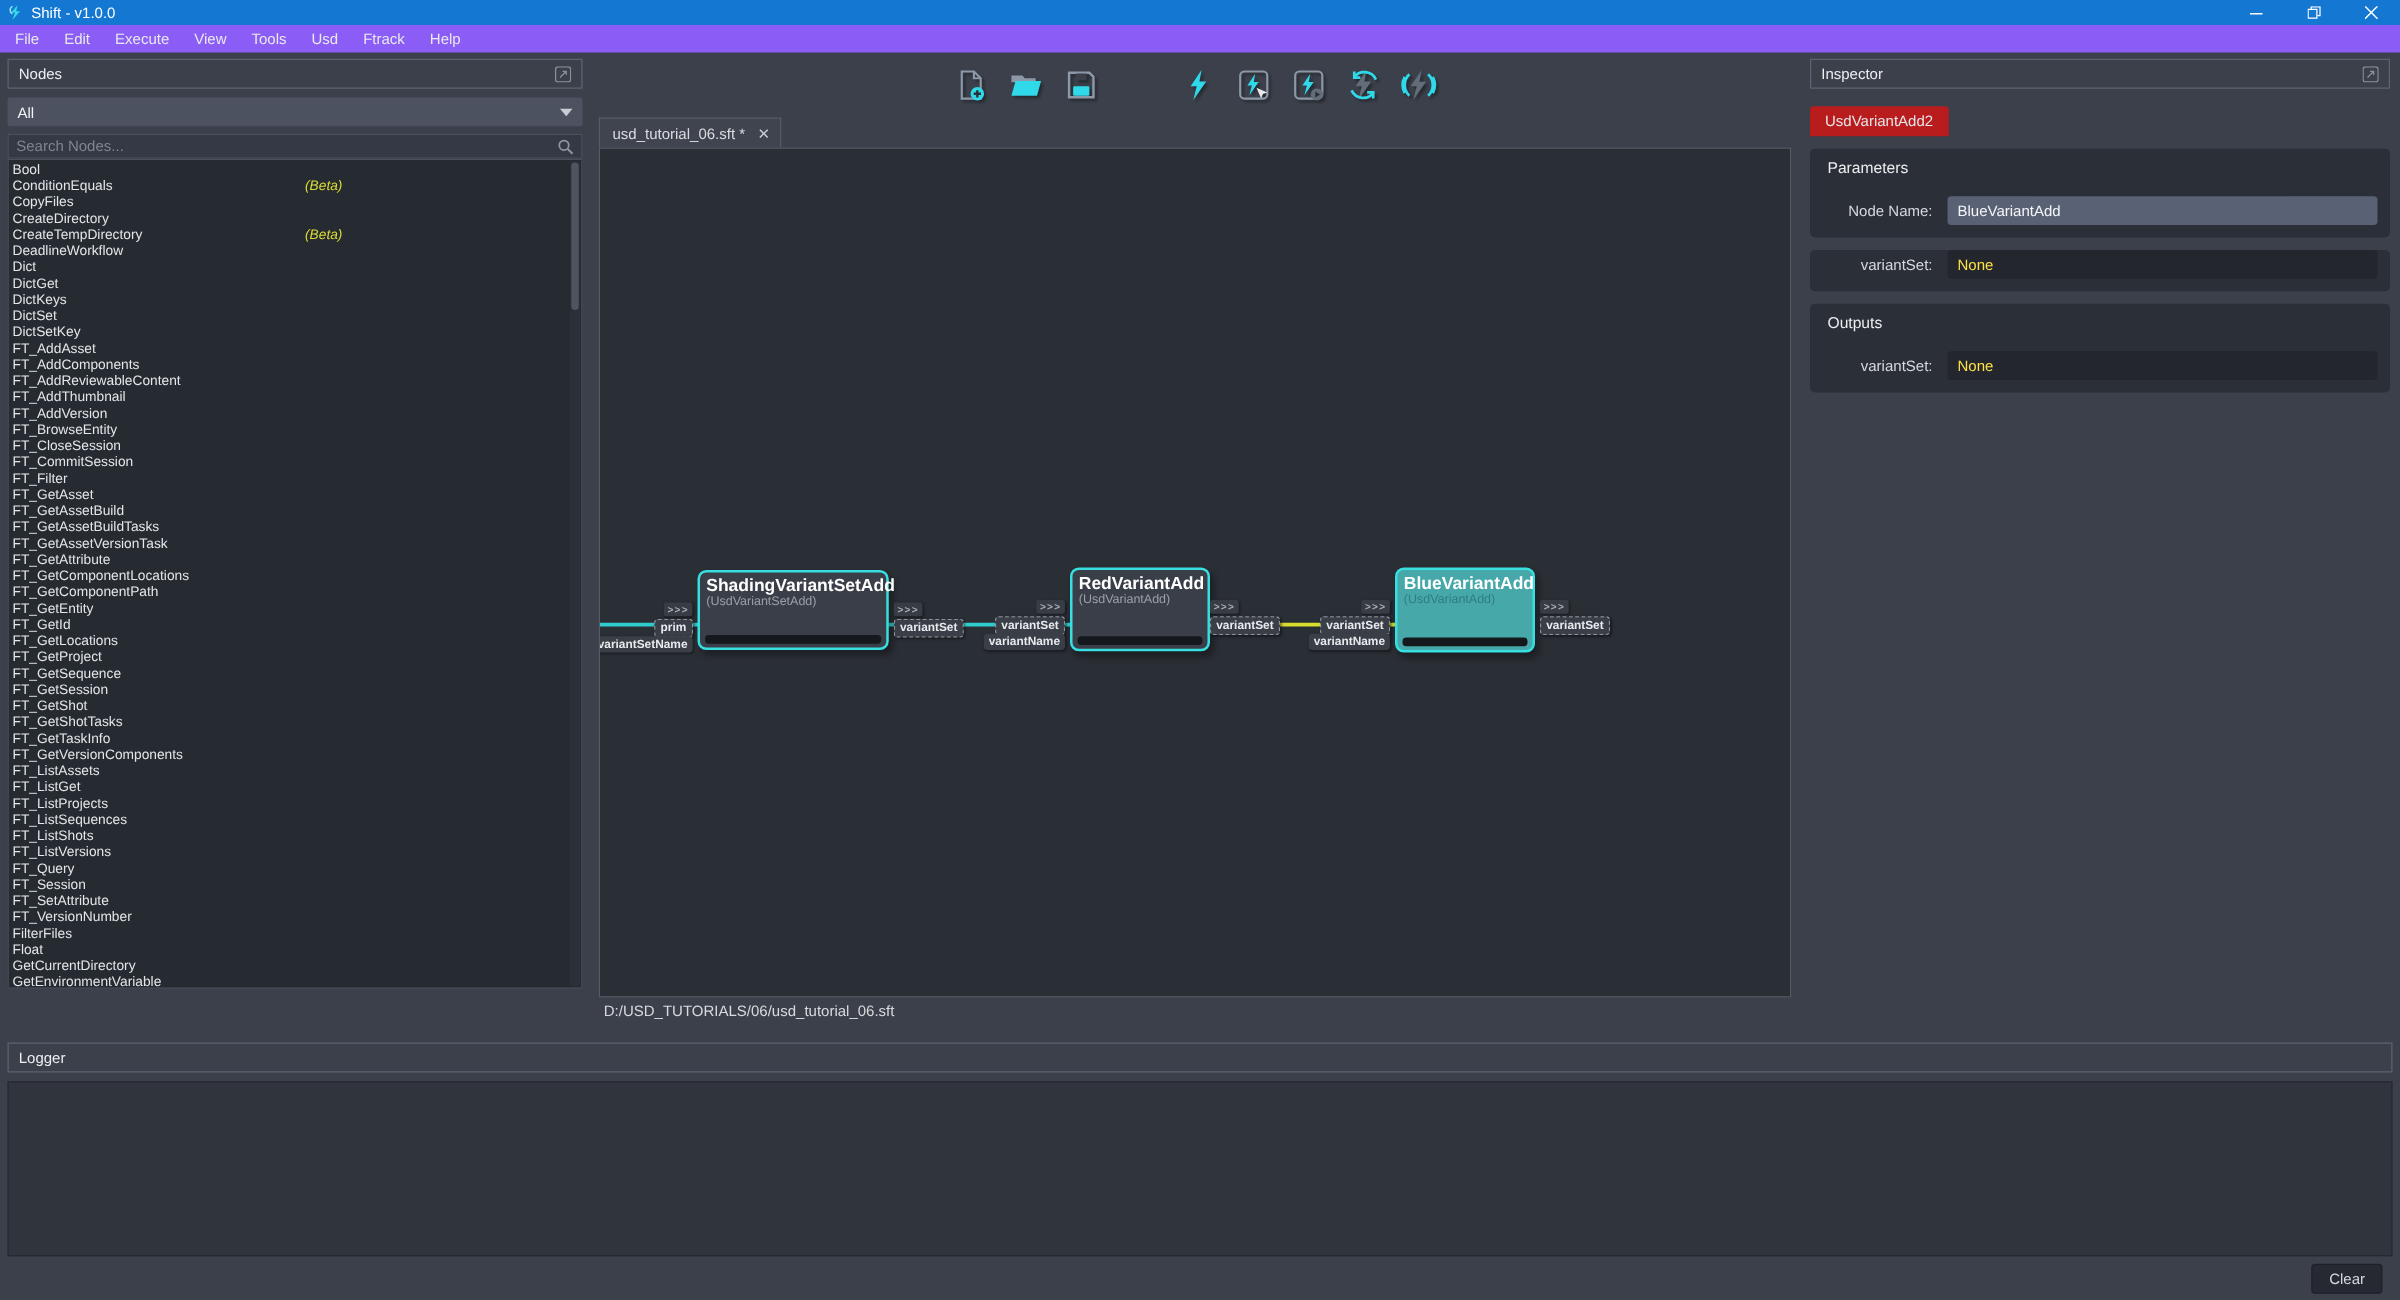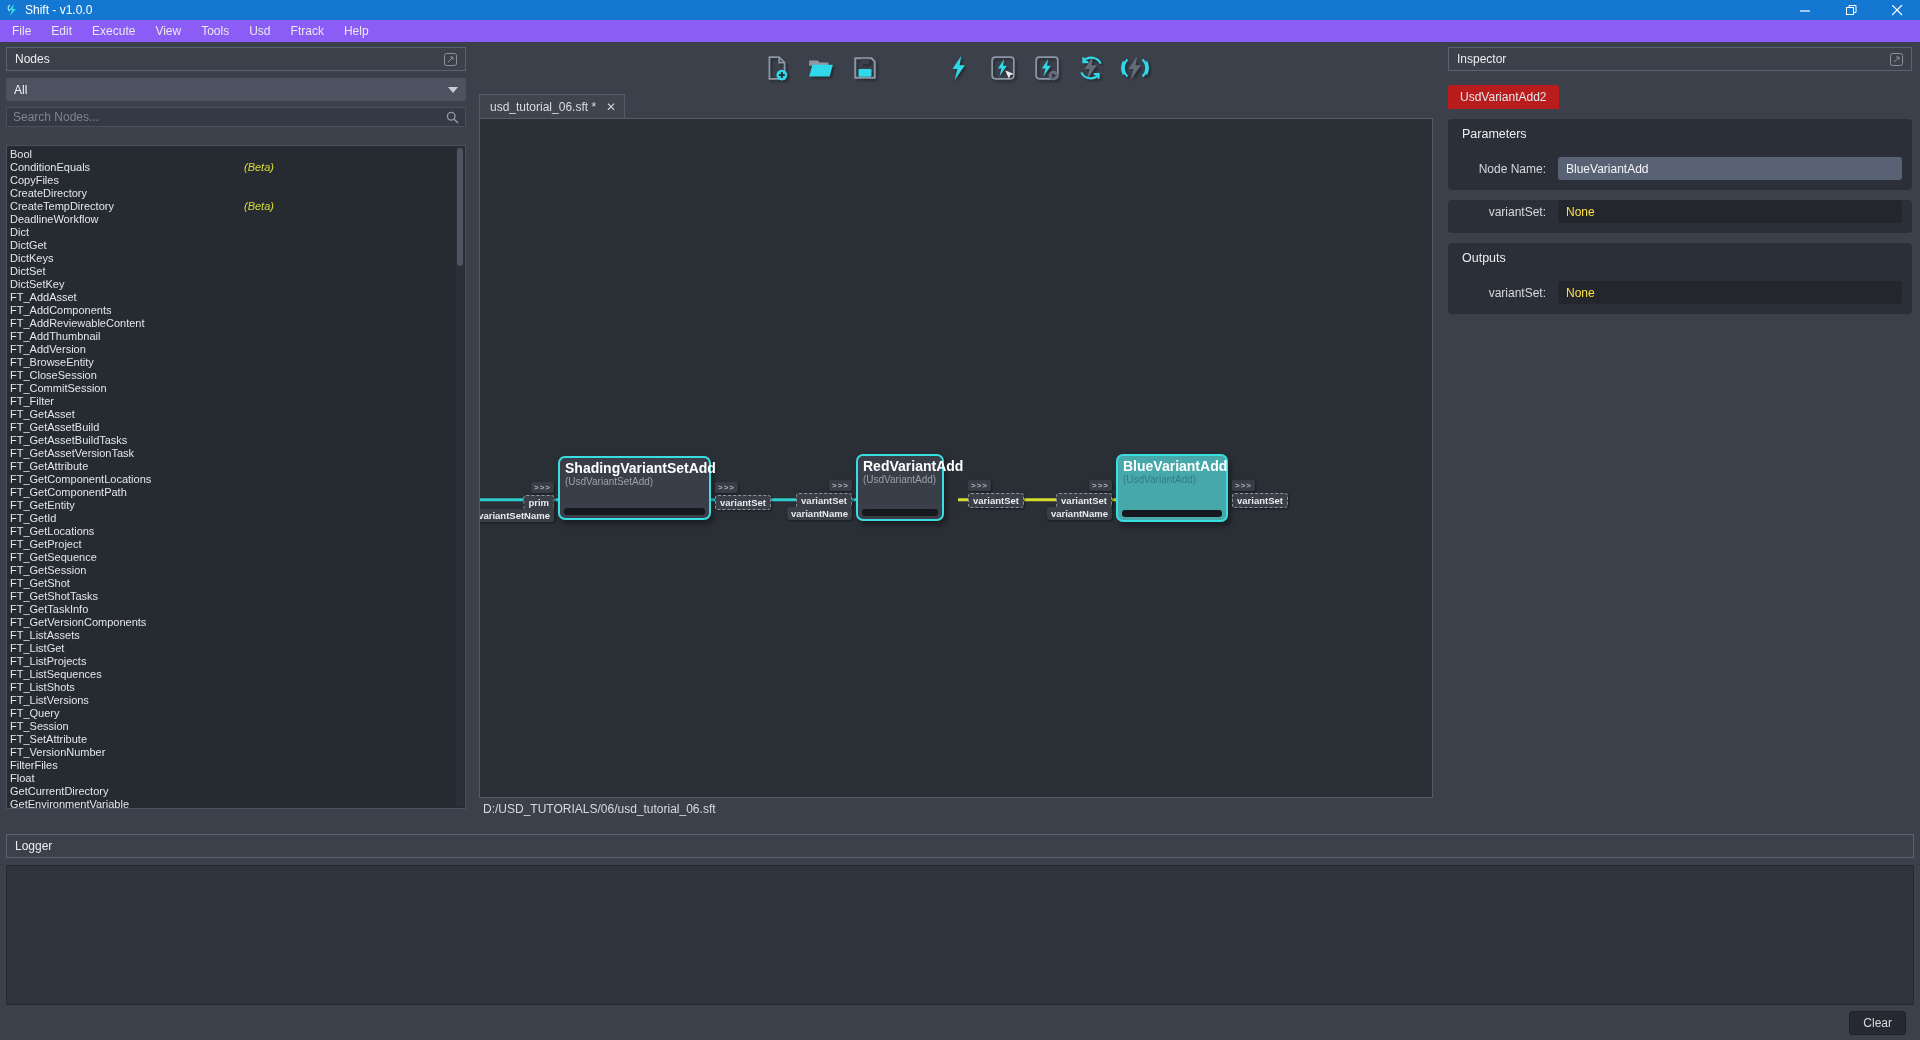--- a/index.html
+++ b/index.html
@@ -33,21 +33,21 @@
 
   
   .filter-select { margin-top:7px; height:23px; background:#4c5260; border-radius:2px;
                    display:flex; align-items:center; padding:0 8px; color:#f2f3f5; font-size:12px; }
   .filter-select .arrow { margin-left:auto; width:0; height:0; border-left:5px solid transparent;
                    border-right:5px solid transparent; border-top:6px solid #c9cdd3; }
   .search-box { margin-top:6px; height:20px; background:#343945; border:1px solid #4a505c;
                 display:flex; align-items:center; padding:0 6px; }
   .search-box .ph { color:#7d8590; font-size:12px; }
   .search-box svg { margin-left:auto; }
-  .node-list { position:relative; margin-top:18px; height:664px; background:#262a31;
+  .node-list { position:relative; margin-top:0; height:664px; background:#262a31;
                border:1px solid #4a505c; overflow:hidden; padding-top:2px; }
   .node-row { position:relative; height:13px; line-height:13px; font-size:11px; color:#e3e6ea;
               padding-left:3px; white-space:nowrap; }
   .beta-tag { position:absolute; left:237px; top:0; color:#d9dc35; font-style:italic; }
   .vscroll { position:absolute; top:1px; right:1px; width:8px; bottom:1px; background:#2b2f37; }
   .vscroll .thumb { position:absolute; top:1px; left:1px; width:6px; height:118px;
                     background:#4e5561; border-radius:3px; }
 
   
   .toolbar { height:52px; display:flex; align-items:center; justify-content:center; gap:14px; }
@@ -304,21 +304,21 @@
       <div class="gnode" style="left: 78px; top: 337px; width: 153px; height: 64px;">
             <div class="ntitle">ShadingVariantSetAdd</div>
             <div class="nsub">(UsdVariantSetAdd)</div>
             <div class="nfooter"></div>
           </div>
           <div class="port-badge align-right" style="left: 74px; top: 363px;">&gt;&gt;&gt;</div>
           <div class="port-label dashed align-right" style="left: 74px; top: 376px;">prim</div>
           <div class="port-label align-right" style="left: 74px; top: 390px;">variantSetName</div>
           <div class="port-badge" style="left: 235px; top: 363px;">&gt;&gt;&gt;</div>
           <div class="port-label dashed" style="left: 235px; top: 376px;">variantSet</div>
-          <div class="gnode" style="left: 376px; top: 335px; width: 88px; height: 67px;">
+          <div class="gnode" style="left: 376px; top: 335px; width: 112px; height: 67px;">
             <div class="ntitle">RedVariantAdd</div>
             <div class="nsub">(UsdVariantAdd)</div>
             <div class="nfooter"></div>
           </div>
           <div class="port-badge align-right" style="left: 372px; top: 361px;">&gt;&gt;&gt;</div>
           <div class="port-label dashed align-right" style="left: 372px; top: 374px;">variantSet</div>
           <div class="port-label align-right" style="left: 372px; top: 388px;">variantName</div>
           <div class="port-badge" style="left: 488px; top: 361px;">&gt;&gt;&gt;</div>
           <div class="port-label dashed" style="left: 488px; top: 374px;">variantSet</div>
           <div class="gnode selected" style="left: 636px; top: 335px; width: 112px; height: 68px;">

